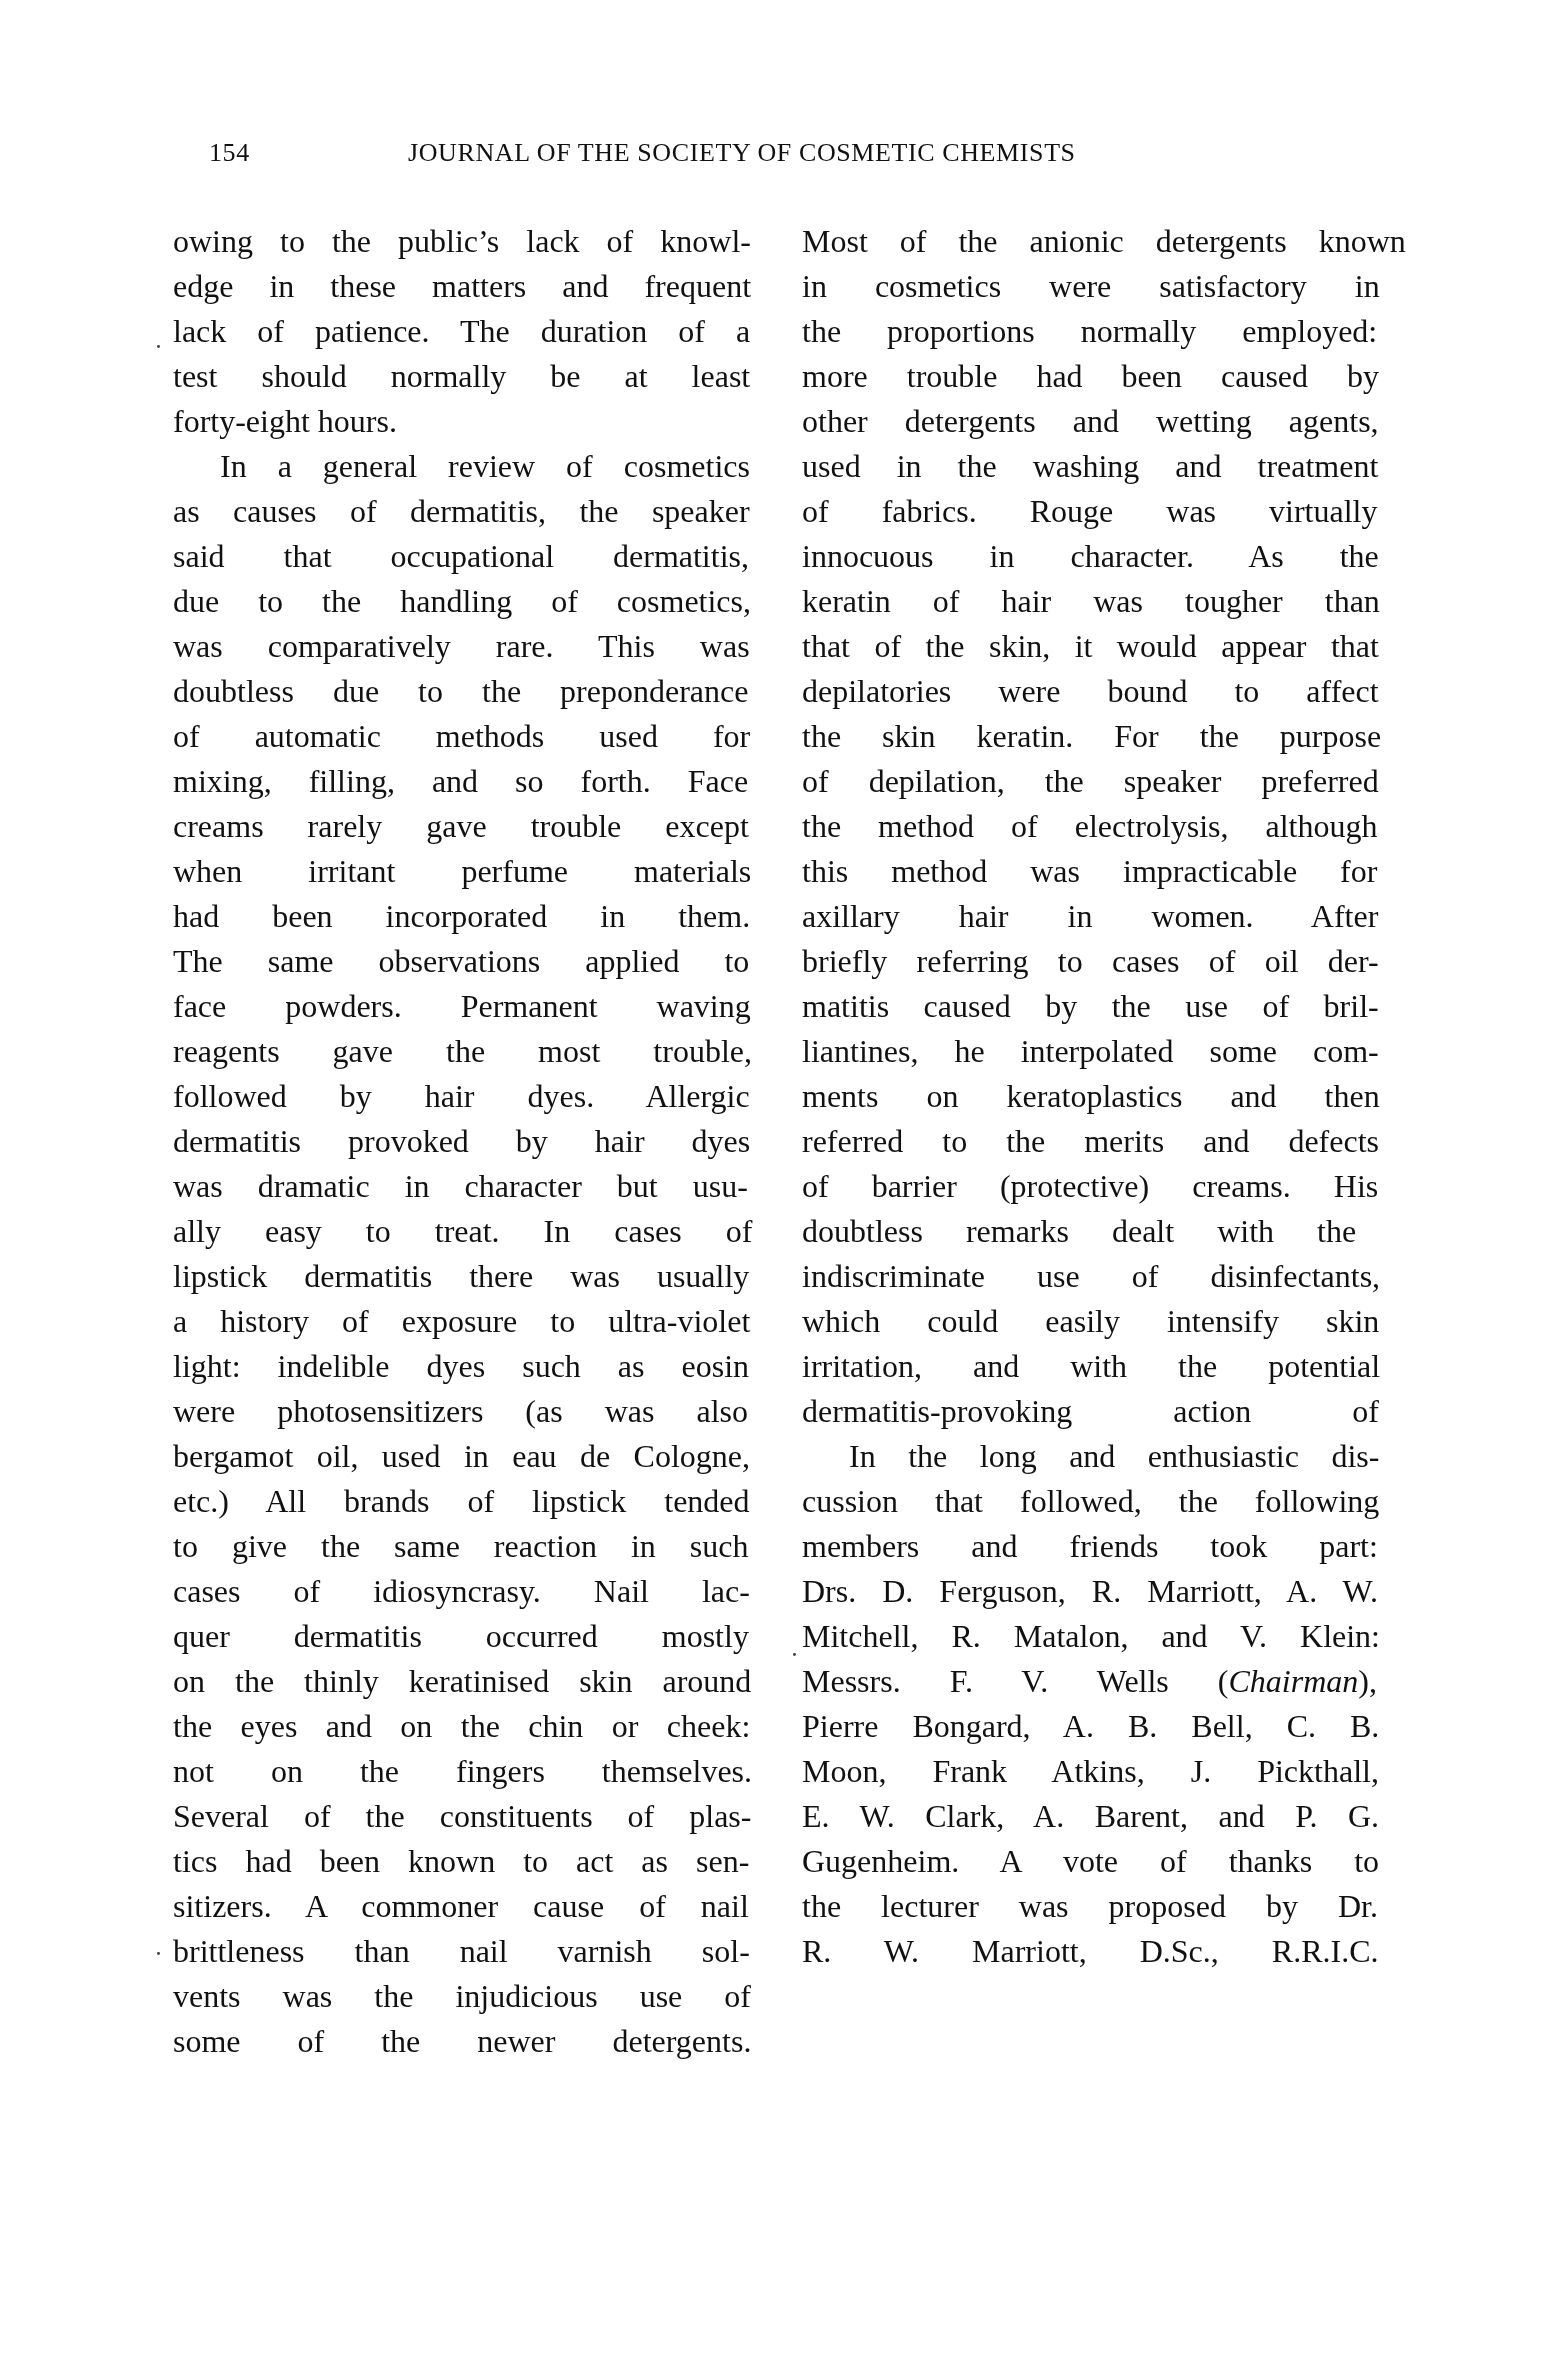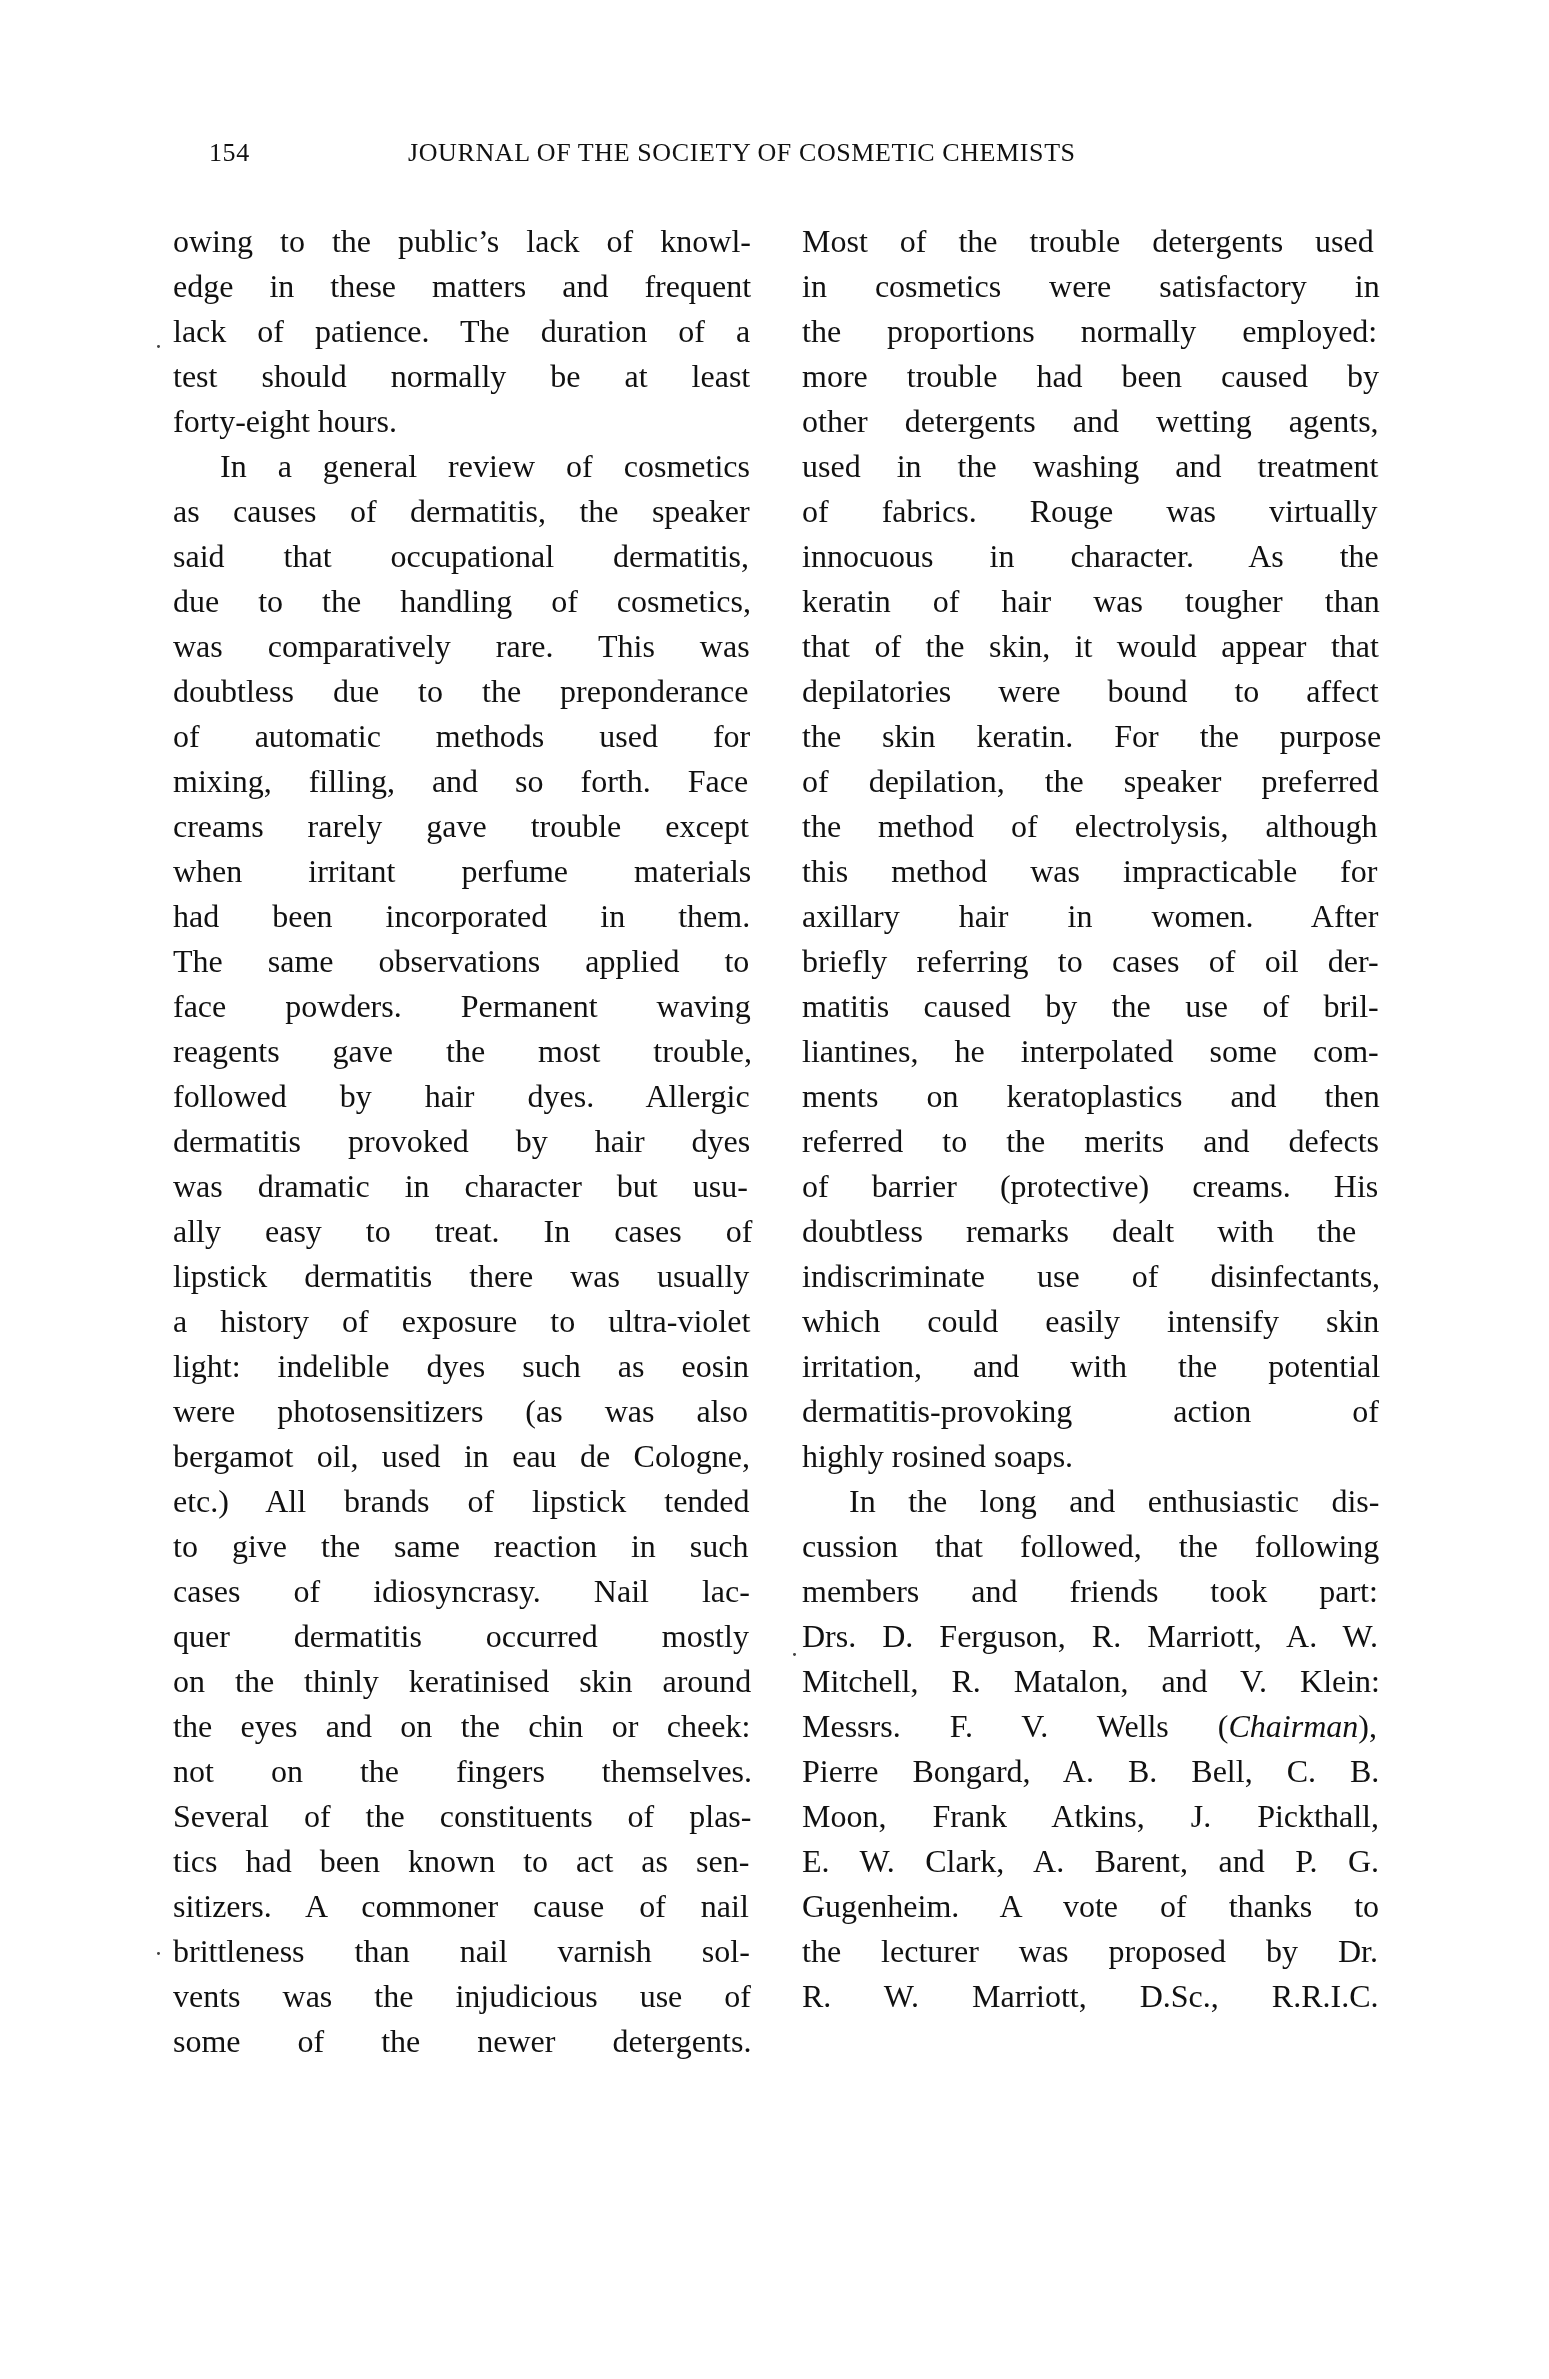--- a/index.html
+++ b/index.html
@@ -125,21 +125,21 @@
       <div class="line" style="text-align-last: left; display: block; word-spacing: 20.4px;">the eyes and on the chin or cheek:</div>
       <div class="line" style="text-align-last: left; display: block; word-spacing: 49px;">not on the fingers themselves.</div>
       <div class="line" style="text-align-last: left; display: block; word-spacing: 27px;">Several of the constituents of plas-</div>
       <div class="line" style="text-align-last: left; display: block; word-spacing: 20px;">tics had been known to act as sen-</div>
       <div class="line" style="text-align-last: left; display: block; word-spacing: 27px;">sitizers. A commoner cause of nail</div>
       <div class="line" style="text-align-last: left; display: block; word-spacing: 42px;">brittleness than nail varnish sol-</div>
       <div class="line" style="text-align-last: left; display: block; word-spacing: 34px;">vents was the injudicious use of</div>
       <div class="line" style="text-align-last: left; display: block; word-spacing: 49px;">some of the newer detergents.</div>
     </div>
   <div class="column col-right" id="col-right">
-      <div class="line" style="text-align-last: left; display: block; word-spacing: 24px;">Most of the trouble detergents used</div>
+      <div class="line" style="text-align-last: left; display: block; word-spacing: 24px;">Most of the anionic detergents known</div>
       <div class="line" style="text-align-last: left; display: block; word-spacing: 40px;">in cosmetics were satisfactory in</div>
       <div class="line" style="text-align-last: left; display: block; word-spacing: 38px;">the proportions normally employed:</div>
       <div class="line" style="text-align-last: left; display: block; word-spacing: 31px;">more trouble had been caused by</div>
       <div class="line" style="text-align-last: left; display: block; word-spacing: 29px;">other detergents and wetting agents,</div>
       <div class="line" style="text-align-last: left; display: block; word-spacing: 28px;">used in the washing and treatment</div>
       <div class="line" style="text-align-last: left; display: block; word-spacing: 45px;">of fabrics. Rouge was virtually</div>
       <div class="line" style="text-align-last: left; display: block; word-spacing: 48px;">innocuous in character. As the</div>
       <div class="line" style="text-align-last: left; display: block; word-spacing: 34px;">keratin of hair was tougher than</div>
       <div class="line" style="text-align-last: left; display: block; word-spacing: 16.4px;">that of the skin, it would appear that</div>
       <div class="line" style="text-align-last: left; display: block; word-spacing: 39px;">depilatories were bound to affect</div>
@@ -152,21 +152,20 @@
       <div class="line" style="text-align-last: left; display: block; word-spacing: 26.5px;">matitis caused by the use of bril-</div>
       <div class="line" style="text-align-last: left; display: block; word-spacing: 28px;">liantines, he interpolated some com-</div>
       <div class="line" style="text-align-last: left; display: block; word-spacing: 40px;">ments on keratoplastics and then</div>
       <div class="line" style="text-align-last: left; display: block; word-spacing: 31px;">referred to the merits and defects</div>
       <div class="line" style="text-align-last: left; display: block; word-spacing: 35px;">of barrier (protective) creams. His</div>
       <div class="line" style="text-align-last: left; display: block; word-spacing: 35px;">doubtless remarks dealt with the</div>
       <div class="line" style="text-align-last: left; display: block; word-spacing: 44px;">indiscriminate use of disinfectants,</div>
       <div class="line" style="text-align-last: left; display: block; word-spacing: 39px;">which could easily intensify skin</div>
       <div class="line" style="text-align-last: left; display: block; word-spacing: 43px;">irritation, and with the potential</div>
       <div class="line" style="text-align-last: left; display: block; word-spacing: 93px;">dermatitis-provoking action of</div>
-      <div class="line last">highly rosined soaps.</div>
       <div class="line indent" style="text-align-last: left; display: block; word-spacing: 24.5px;">In the long and enthusiastic dis-</div>
       <div class="line" style="text-align-last: left; display: block; word-spacing: 29px;">cussion that followed, the following</div>
       <div class="line" style="text-align-last: left; display: block; word-spacing: 44px;">members and friends took part:</div>
       <div class="line" style="text-align-last: left; display: block; word-spacing: 18px;">Drs. D. Ferguson, R. Marriott, A. W.</div>
       <div class="line" style="text-align-last: left; display: block; word-spacing: 25px;">Mitchell, R. Matalon, and V. Klein:</div>
       <div class="line" style="text-align-last: left; display: block; word-spacing: 41px;"><span>Messrs. F. V. Wells (</span><span class="it">Chairman</span><span>),</span></div>
       <div class="line" style="text-align-last: left; display: block; word-spacing: 26px;">Pierre Bongard, A. B. Bell, C. B.</div>
       <div class="line" style="text-align-last: left; display: block; word-spacing: 38px;">Moon, Frank Atkins, J. Pickthall,</div>
       <div class="line" style="text-align-last: left; display: block; word-spacing: 22.5px;">E. W. Clark, A. Barent, and P. G.</div>
       <div class="line" style="text-align-last: left; display: block; word-spacing: 34px;">Gugenheim. A vote of thanks to</div>

